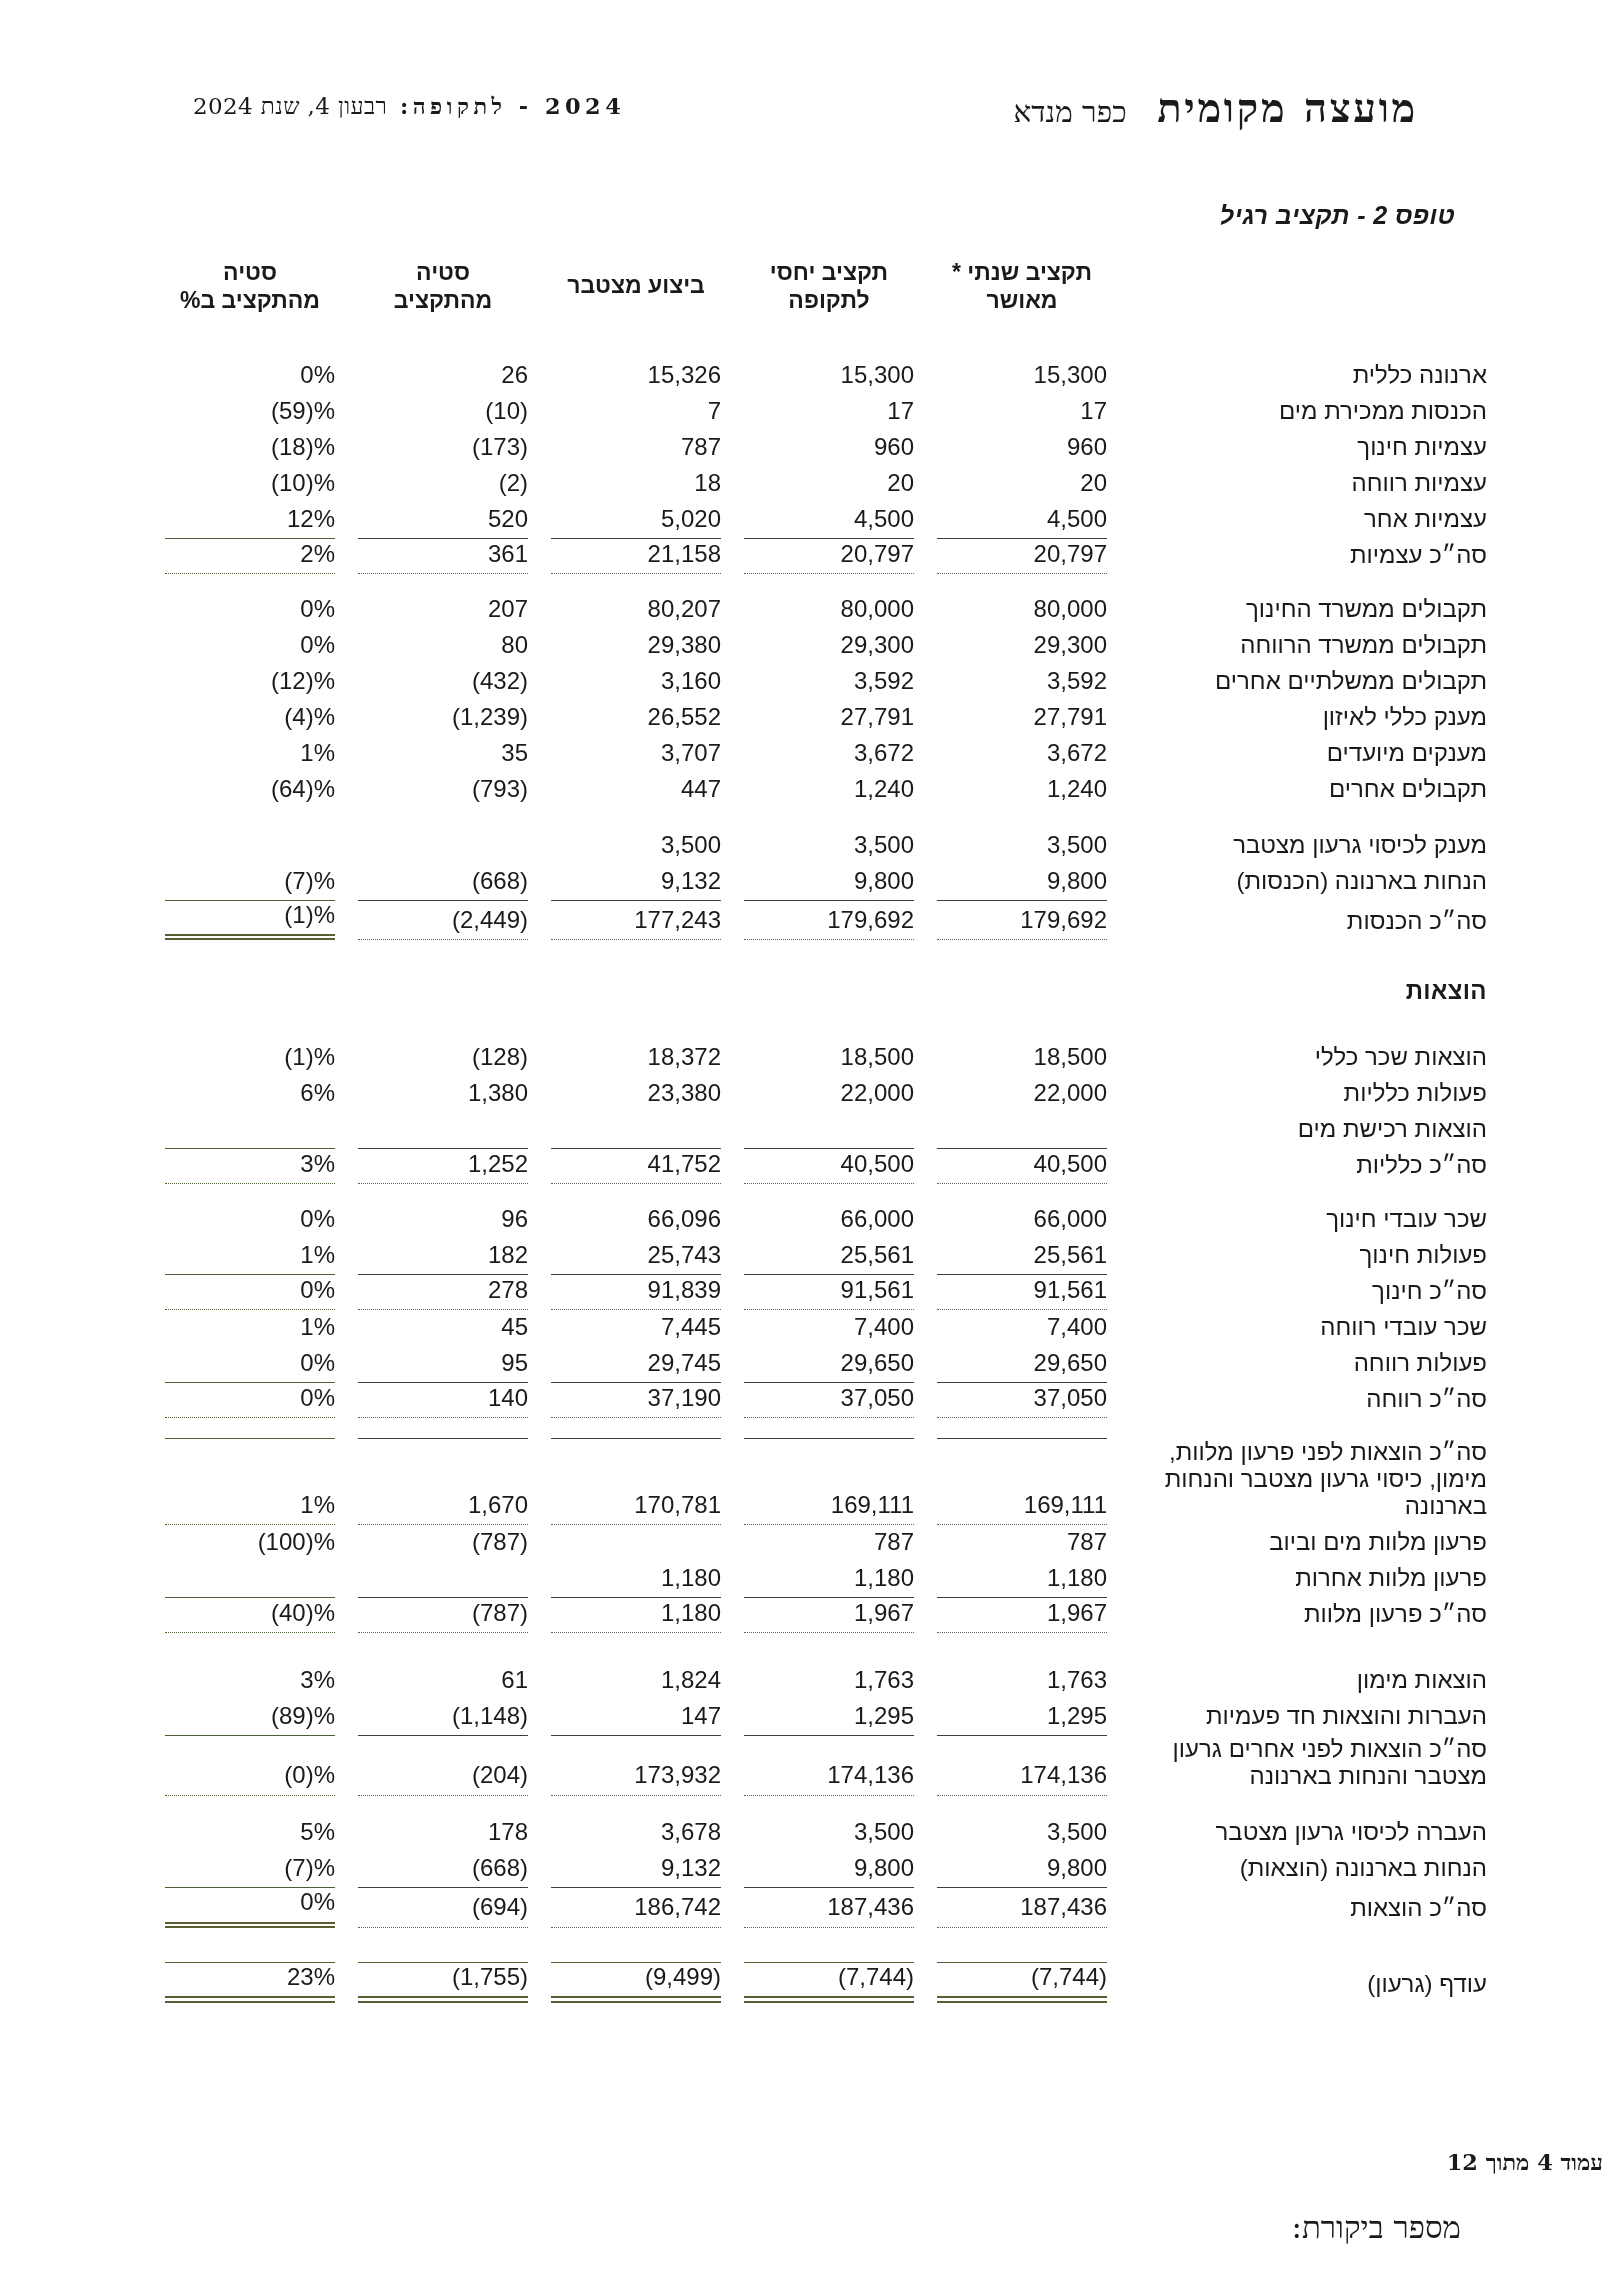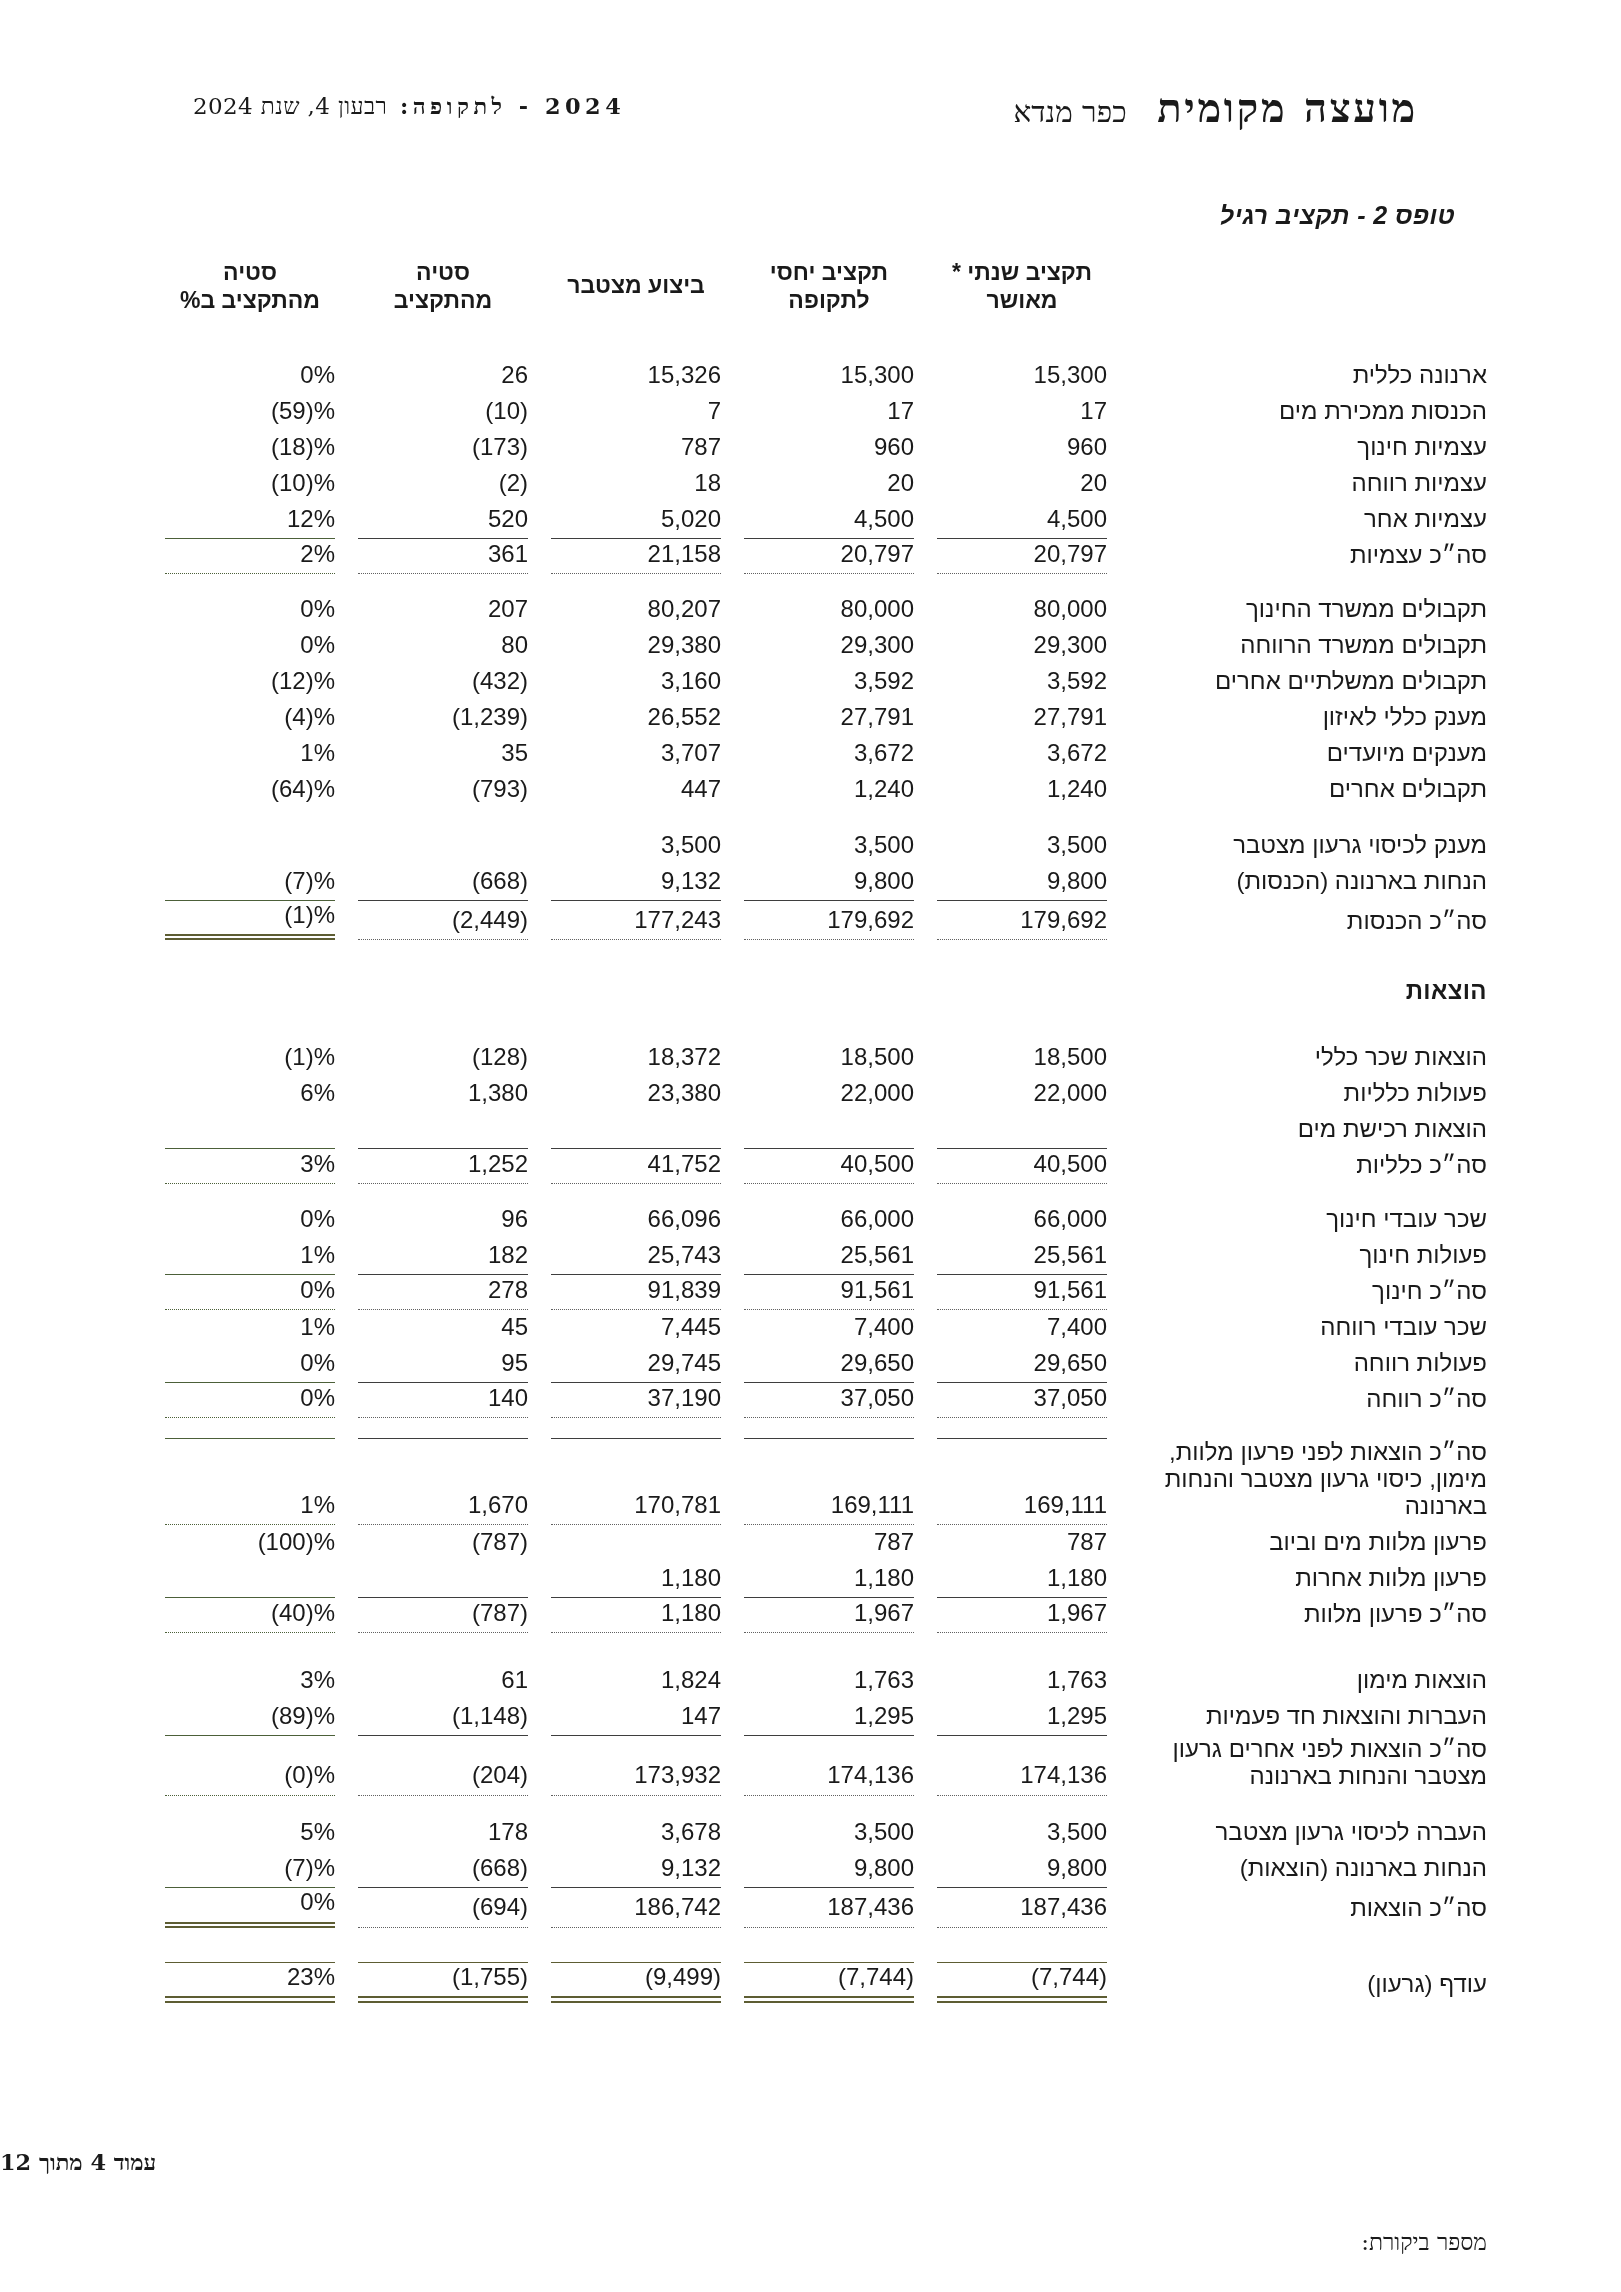--- a/index.html
+++ b/index.html
@@ -41,24 +41,24 @@
   tr.r-total td.num{border-top:1.8px solid var(--rule-dark);border-bottom:1.8px dotted var(--rule-dot);}
   tr.r-total td.num.pct{border-top-color:var(--rule-green);border-bottom-color:var(--rule-green);}
   tr.r-grand td.num.pct{border-bottom:6.3px double var(--rule-olive);}
   tr.r-final td{height:41px;}
   tr.r-final td.num{border-top:1.8px solid var(--rule-olive);border-bottom:7.2px double var(--rule-olive);}
 
   tr.r-sp td{height:14.3px;padding:0;}
   tr.sp-xs td{height:14.3px;} tr.sp-s td{height:18px;} tr.sp-m td{height:19.7px;}
   tr.sp-l td{height:30px;} tr.sp-xl td{height:34px;}
 
-  .footer-page{position:absolute;top:2149px;left:0;width:1603px;text-align:left;direction:rtl;
+  .footer-page{position:absolute;top:2149px;left:0;width:1603px;text-align:right;direction:rtl;
                font-family:"DejaVu Serif","Liberation Serif",serif;font-weight:bold;font-size:22.4px;}
-  .footer-audit{position:absolute;top:2209px;right:135px;direction:rtl;
-                font-family:"DejaVu Serif","Liberation Serif",serif;font-size:23px;margin-top:20px;}
+  .footer-audit{position:absolute;top:2209px;right:161px;direction:rtl;
+                font-family:"DejaVu Serif","Liberation Serif",serif;font-size:31px;}
 </style>
 </head>
 <body>
 
 <div class="period" dir="rtl">
   <span class="p-bold">2024 - לתקופה:</span>
   <span class="p-val">רבעון 4, שנת 2024</span>
 </div>
 
 <div class="title" dir="rtl">

